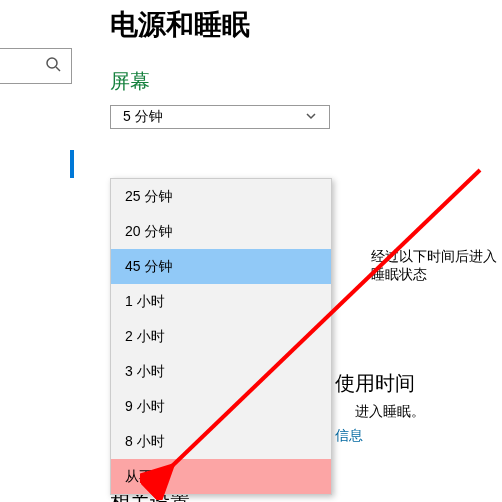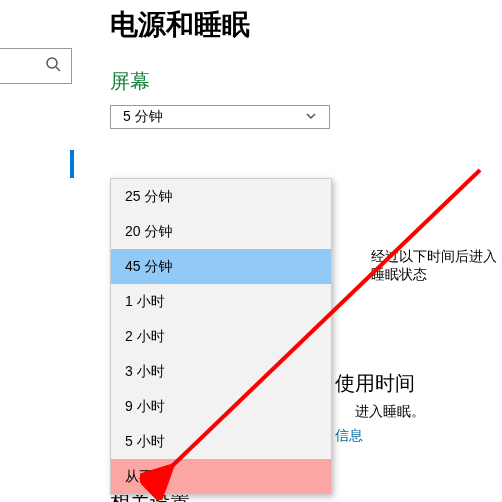--- a/index.html
+++ b/index.html
@@ -198,21 +198,21 @@
 <div class="related-heading">相关设置</div>
 
 <div class="dropdown-panel" id="dropdown">
     <div class="dropdown-option">25 分钟</div>
     <div class="dropdown-option">20 分钟</div>
     <div class="dropdown-option selected">45 分钟</div>
     <div class="dropdown-option">1 小时</div>
     <div class="dropdown-option">2 小时</div>
     <div class="dropdown-option">3 小时</div>
     <div class="dropdown-option">9 小时</div>
-    <div class="dropdown-option">5 小时</div>
+    <div class="dropdown-option">8 小时</div>
     <div class="dropdown-option hover">从不</div>
   </div>
 
 <svg class="arrow-svg" width="350" height="340">
   <defs>
     <marker id="ahead" markerWidth="10" markerHeight="10" refX="2" refY="5" orient="auto">
       <polygon points="0,5 10,0 10,10" fill="#ff0000"></polygon>
     </marker>
   </defs>
   <line x1="340" y1="10" x2="30" y2="308" stroke="#ff0000" stroke-width="4" marker-end="url(#ahead)"></line>

